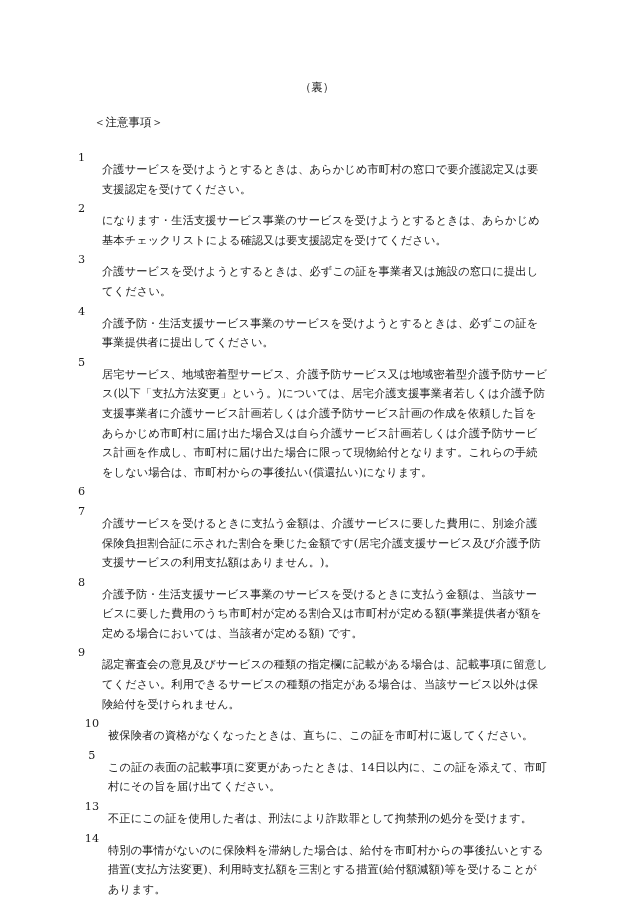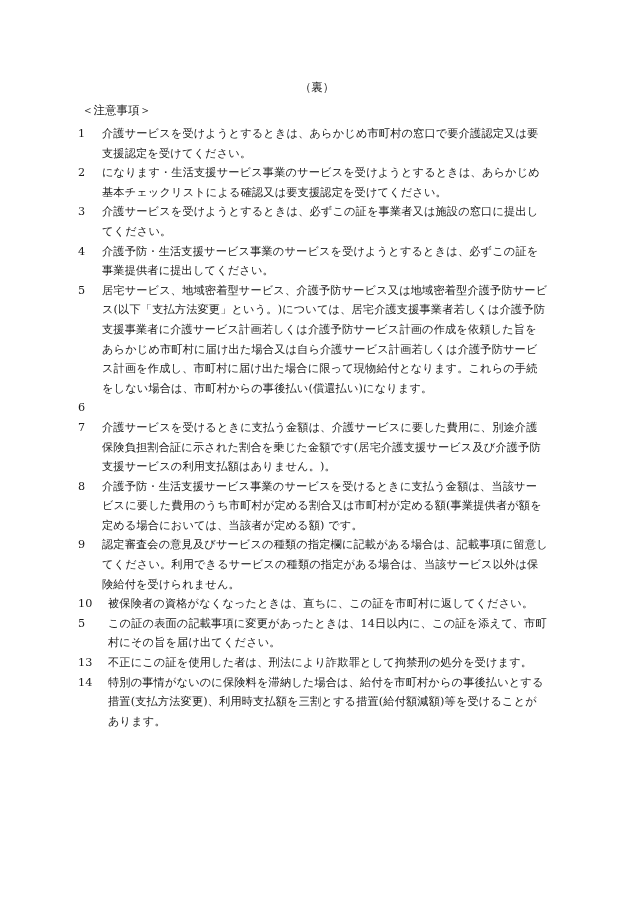--- a/index.html
+++ b/index.html
@@ -24,44 +24,46 @@
   .side-label {
     text-align: center;
     font-size: 11.5px;
     line-height: 19px;
     height: 19px;
     padding-left: 8px;
   }
   .heading {
     font-size: 11.5px;
     line-height: 19px;
-    margin: 4px;
+    margin: 16px;
   }
   .notes {
     list-style: none;
     margin: 0;
     padding: 0;
   }
   .note {
     display: flex;
     font-size: 11.2px;
     line-height: 19.6px;
     letter-spacing: 0.15px;
   }
   .note-num {
     flex: 0 0 auto;
     min-width: 22px;
     white-space: nowrap;
   }
   .note-num.two {
     min-width: 28px;
+    text-align: center;
   }
   .note-body {
     display: block;
     padding-left: 2px;
+    margin-top: 12px;
   }
 </style>
 </head>
 <body>
 
 <div class="page">
   <div class="side-label">（裏）</div>
   <div class="heading">＜注意事項＞</div>
 
   <ol class="notes">

